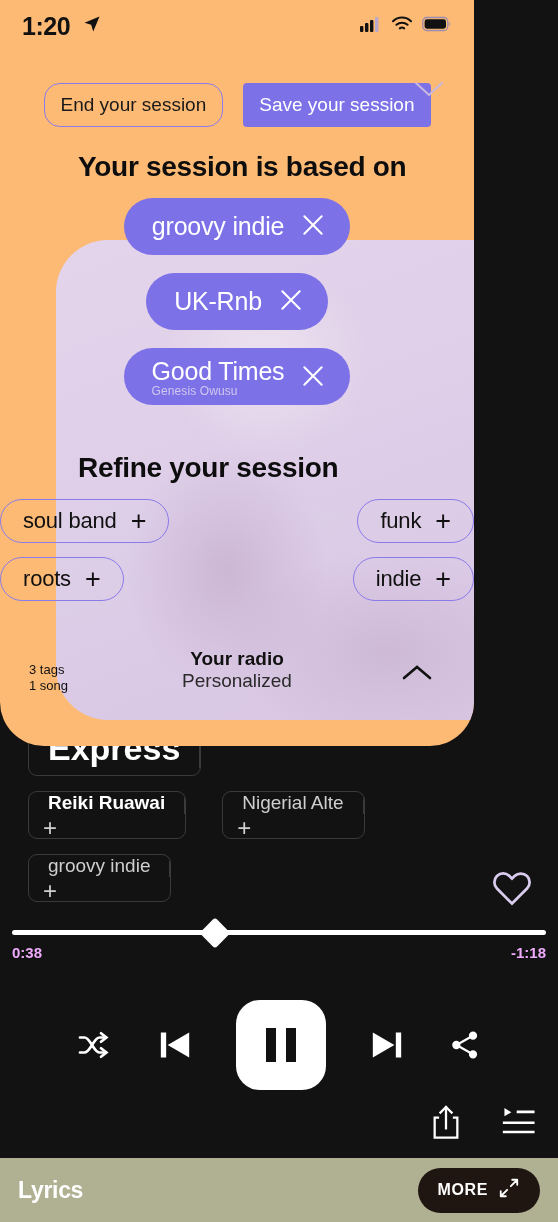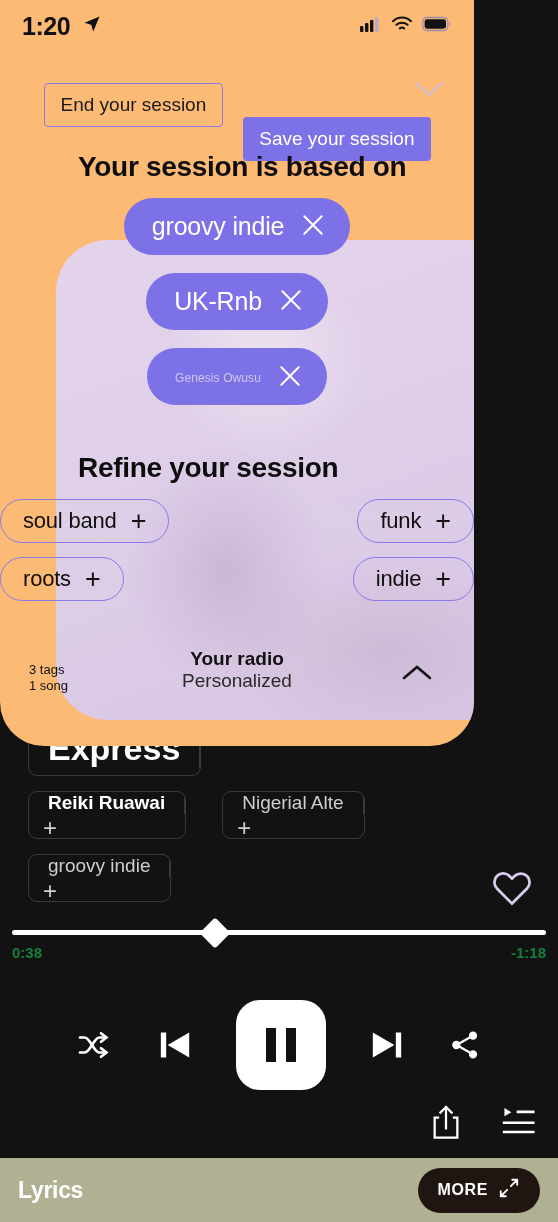--- a/index.html
+++ b/index.html
@@ -83,21 +83,21 @@
     left: 38%;
     top: 50%;
     width: 22px; height: 22px;
     background: #fff;
     transform: translate(-50%,-50%) rotate(45deg);
     border-radius: 3px;
   }
   .times {
     display: flex; justify-content: space-between;
     margin: 9px 12px 0;
-    font-size: 15px; font-weight: bold; color: #15803d;
+    font-size: 15px; font-weight: bold; color: #f0abfc;
   }
 
   
   .controls {
     position: absolute; left: 0; right: 0; top: 1000px;
     display: flex; align-items: center; justify-content: center; gap: 40px;
   }
   .ctl { display: flex; align-items: center; justify-content: center; }
   .ctl svg { display: block; }
   .playbtn {
@@ -154,34 +154,33 @@
   .loc-arrow { margin-left: 12px; }
   .status-right { margin-left: auto; display: flex; align-items: center; gap: 9px; }
 
   
   .hdr-btns {
     position: absolute; left: 0; right: 0; top: 83px;
     display: flex; justify-content: center; gap: 20px;
   }
   .btn-outline {
     border: 1.5px solid #8a7bea;
-    border-radius: 4px;
+    border-radius: 16px;
     background: transparent;
     padding: 0 16px; height: 44px;
     display: flex; align-items: center; justify-content: center;
     font-size: 19px; color: #1a1a1a;
     font-family: "Liberation Sans", sans-serif;
   }
   .btn-filled {
     background: #7d71e8; border: none; border-radius: 4px;
     padding: 0 16px; height: 44px;
     display: flex; align-items: center; justify-content: center;
     font-size: 19px; color: #fff;
     font-family: "Liberation Sans", sans-serif;
-    margin-top: 34px;
   }
   .chev-collapse { position: absolute; right: 28px; top: 78px; }
 
   
   .art-card {
     position: absolute;
     left: 56px; top: 240px;
     width: 500px; height: 480px;
     border-radius: 52px;
     background:
@@ -427,20 +426,21 @@
           <span>
             <svg width="26" height="26" viewBox="0 0 24 24" fill="none" stroke="#fff" stroke-width="1.9" stroke-linecap="round">
               <path d="M4 4l16 16M20 4L4 20"></path>
             </svg>
           </span>
         </div>
       </div>
       <div class="seed-row">
         <div class="seed-chip has-sub">
           <span class="seed-main">
+            <span class="seed-label">Good Times</span>
             <span class="seed-sub">Genesis Owusu</span>
           </span>
           <span>
             <svg width="26" height="26" viewBox="0 0 24 24" fill="none" stroke="#fff" stroke-width="1.9" stroke-linecap="round">
               <path d="M4 4l16 16M20 4L4 20"></path>
             </svg>
           </span>
         </div>
       </div>
     </div>

